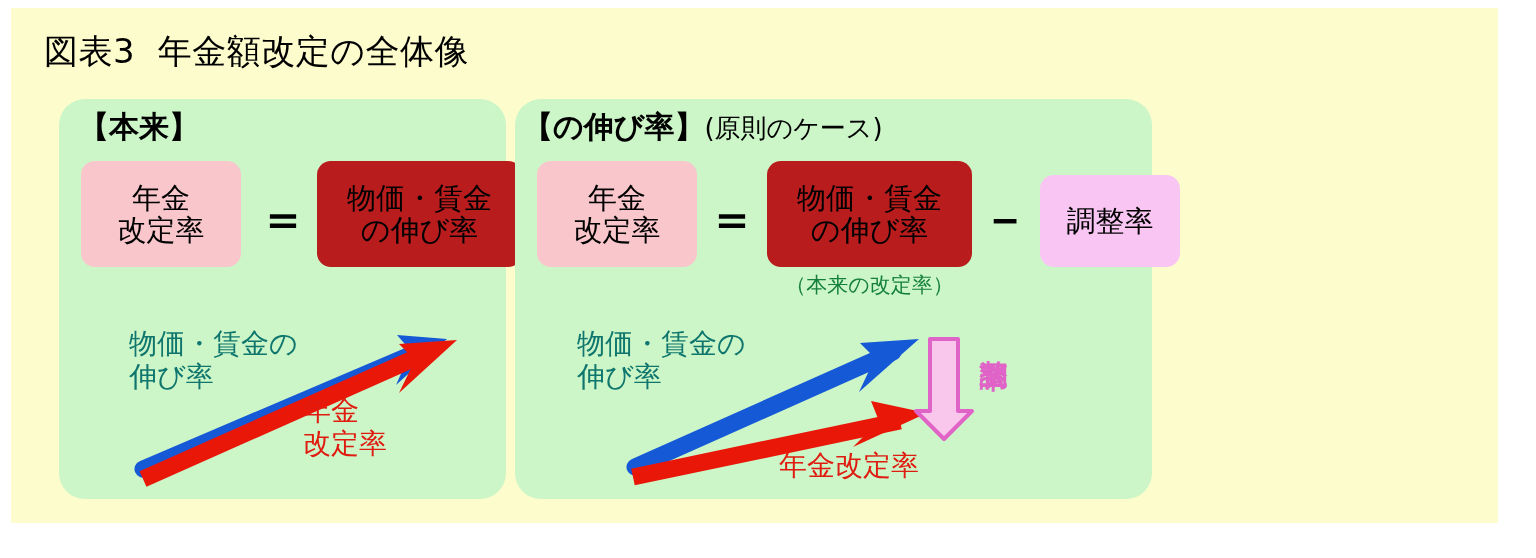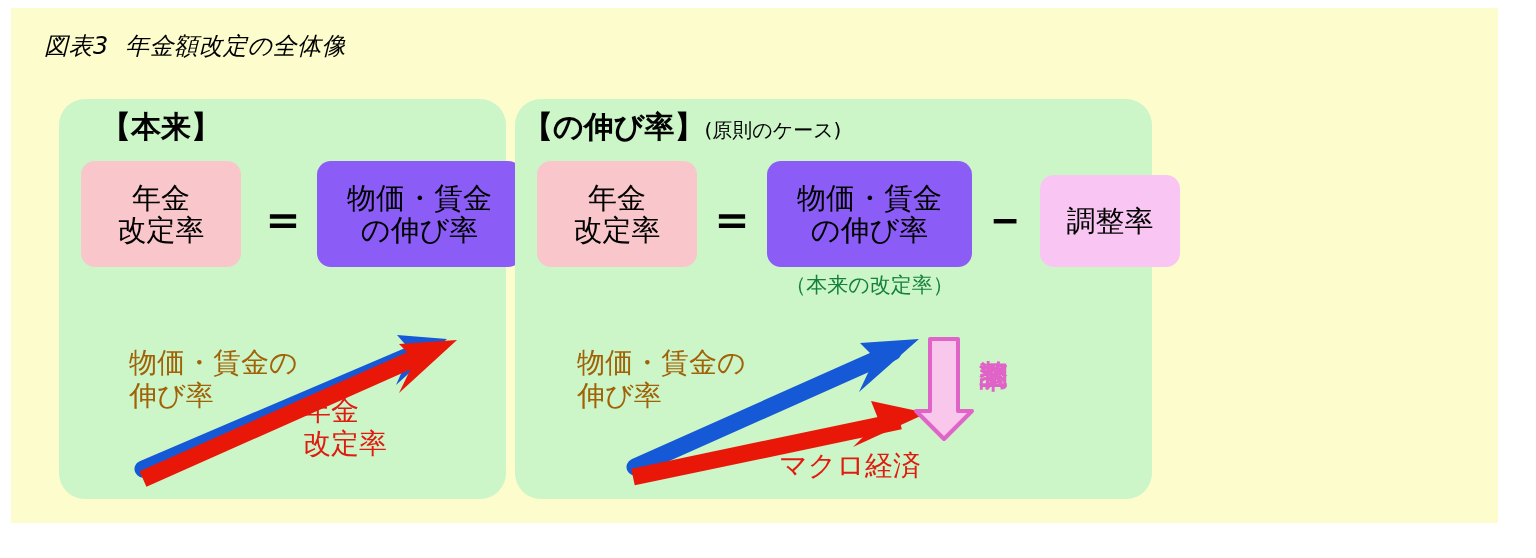--- a/index.html
+++ b/index.html
@@ -22,26 +22,25 @@
     top: 8px;
     width: 1487px;
     height: 515px;
     background: #fdfccd;
   }
   
   #title {
     position: absolute;
     left: 33px;
     top: 26px;
-    font-size: 24px;
+    font-size: 34px;
     line-height: 1;
     color: #000000;
     white-space: pre;
     letter-spacing: 0.5px;
-    font-style: italic;
   }
   
   .panel {
     position: absolute;
     background: #ccf5c8;
     border-radius: 26px;
   }
   #panel-left {
     left: 48px;
     top: 91px;
@@ -57,43 +56,43 @@
   
   .panel-heading {
     position: absolute;
     font-size: 30px;
     font-weight: bold;
     color: #000000;
     white-space: nowrap;
     line-height: 1;
   }
   .panel-heading .sub {
-    font-size: 20px;
+    font-size: 26px;
     font-weight: normal;
     vertical-align: baseline;
   }
-  #heading-left  { left: 20px; top: 13px; margin-left: 22px; }
+  #heading-left  { left: 20px; top: 13px; }
   #heading-right { left: 8px;  top: 13px; }
 
   
   .term-box {
     position: absolute;
     border-radius: 14px;
     display: flex;
     flex-direction: column;
     align-items: center;
     justify-content: center;
     font-size: 29px;
     line-height: 1.12;
     color: #000000;
     white-space: nowrap;
     text-align: center;
   }
   .box-pink  { background: #f9c7cb; }
-  .box-blue  { background: #8b5cf6; }
+  .box-blue  { background: #b91c1c; }
   .box-magenta { background: #f9c6f4; }
 
   
   .op {
     position: absolute;
     color: #000000;
     line-height: 1;
     font-weight: bold;
   }
   .op-eq  { font-size: 48px; }
@@ -116,21 +115,21 @@
     top: 0;
   }
 
   
   .lbl {
     position: absolute;
     line-height: 1.18;
     white-space: pre-line;
     font-size: 28px;
   }
-  .lbl-blue { color: #a16207; margin-top: 19px; }
+  .lbl-blue { color: #0f766e; }
   .lbl-red  { color: #e01b10; }
   .lbl-mag  { color: #e064c8; font-weight: bold; }
   .vertical-label {
     writing-mode: vertical-rl;
     text-orientation: upright;
     letter-spacing: 1px;
   }
 </style>
 </head>
 <body>
@@ -208,19 +207,19 @@
         </g>
 
         <g>
           <path d="M 415 240 L 443 240 L 443 312 L 457 312 L 429 340 L 401 312 L 415 312 Z" fill="#f9c6ec" stroke="#e064c8" stroke-width="4" stroke-linejoin="round"></path>
         </g>
       </svg>
 
       <div class="lbl lbl-blue" style="left: 62px; top: 228px; white-space: pre-line;">物価・賃金の
 伸び率</div>
 
-      <div class="lbl lbl-red" style="left: 264px; top: 350px; white-space: pre-line;">マクロ経済</div>
+      <div class="lbl lbl-red" style="left: 264px; top: 350px; white-space: pre-line;">年金改定率</div>
 
       <div class="lbl lbl-mag vertical-label" style="left: 462px; top: 238px; white-space: pre-line;">調整率</div>
     </div>
 
   </div>
 </div>
 
 </body></html>

